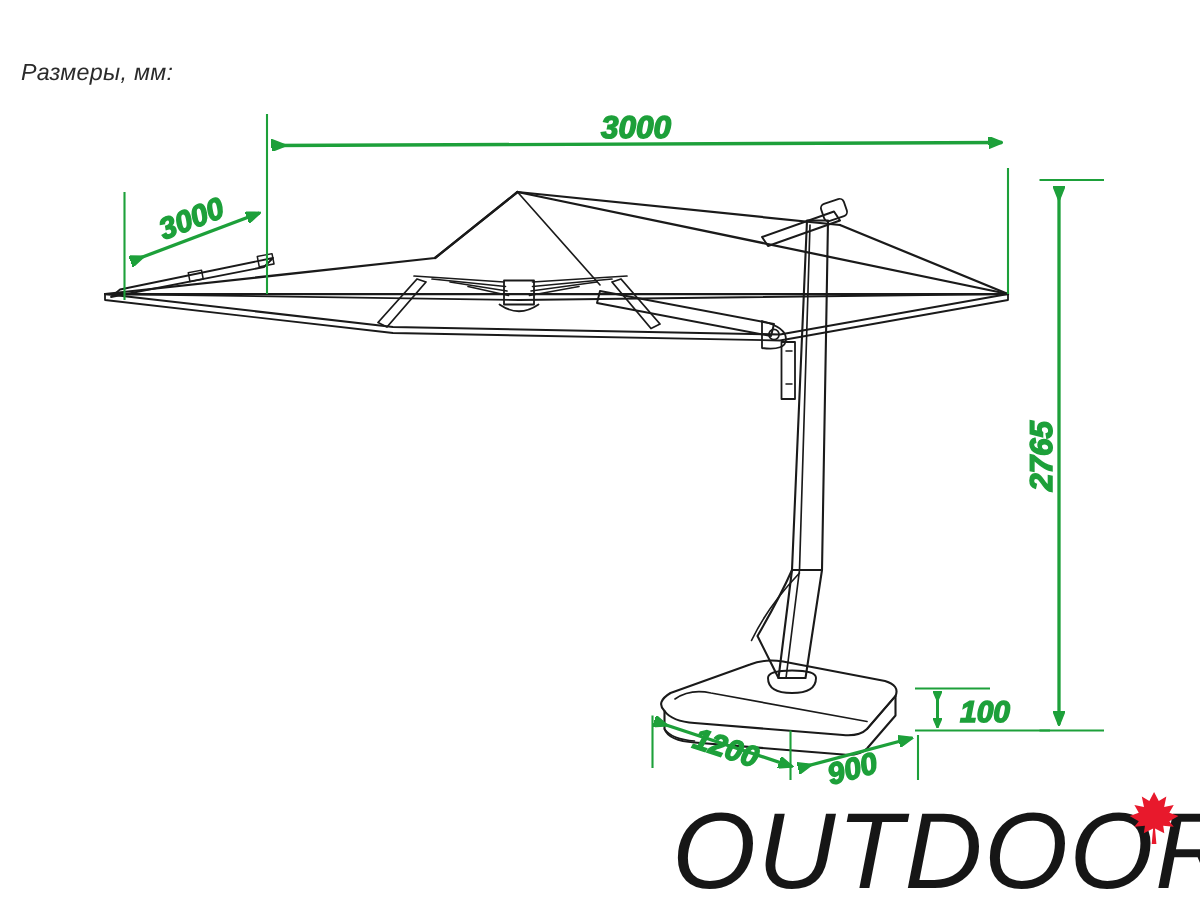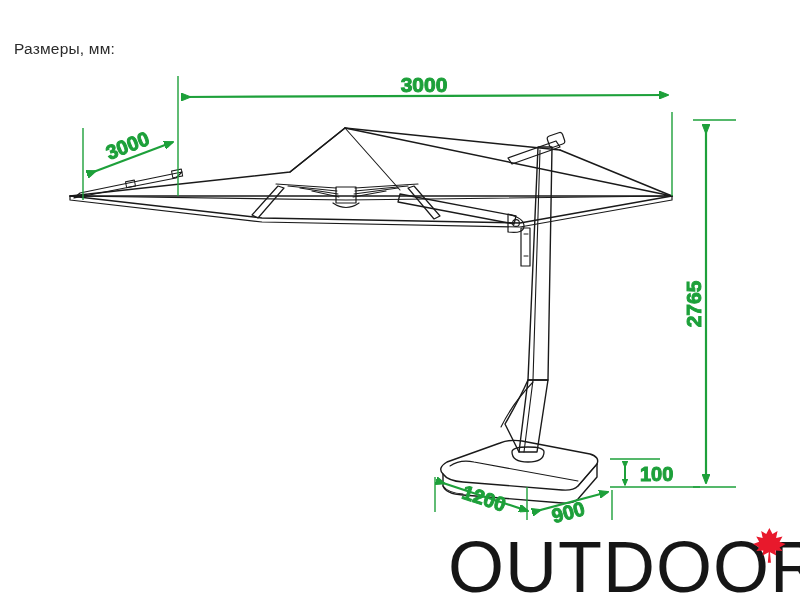--- a/index.html
+++ b/index.html
@@ -12,20 +12,21 @@
     height: 600px;
     font-family: "Liberation Sans", sans-serif;
     overflow: hidden;
     position: relative;
   }
   #drawing-root {
     position: relative;
     width: 680px;
     height: 600px;
     background: #ffffff;
+    font-style: italic;
   }
   #title-label {
     position: absolute;
     left: 14px;
     top: 40px;
     font-family: "Liberation Sans", sans-serif;
     font-size: 15.5px;
     font-weight: 400;
     color: #2b2b2b;
     letter-spacing: 0.2px;

